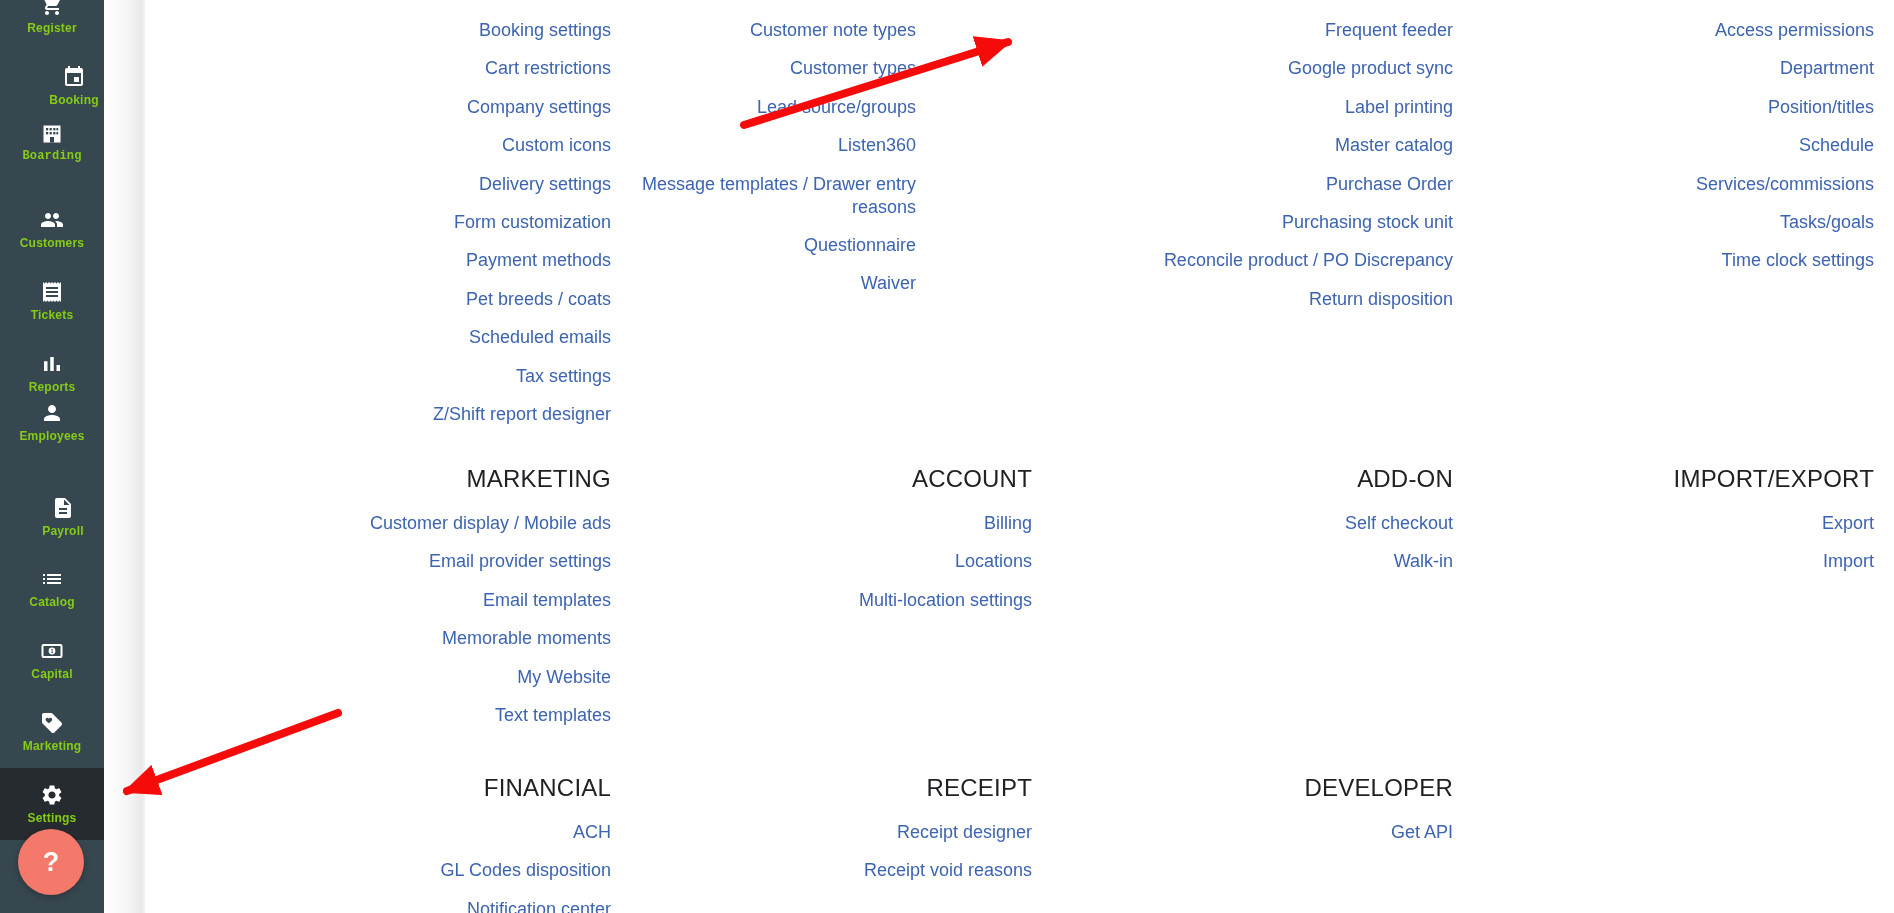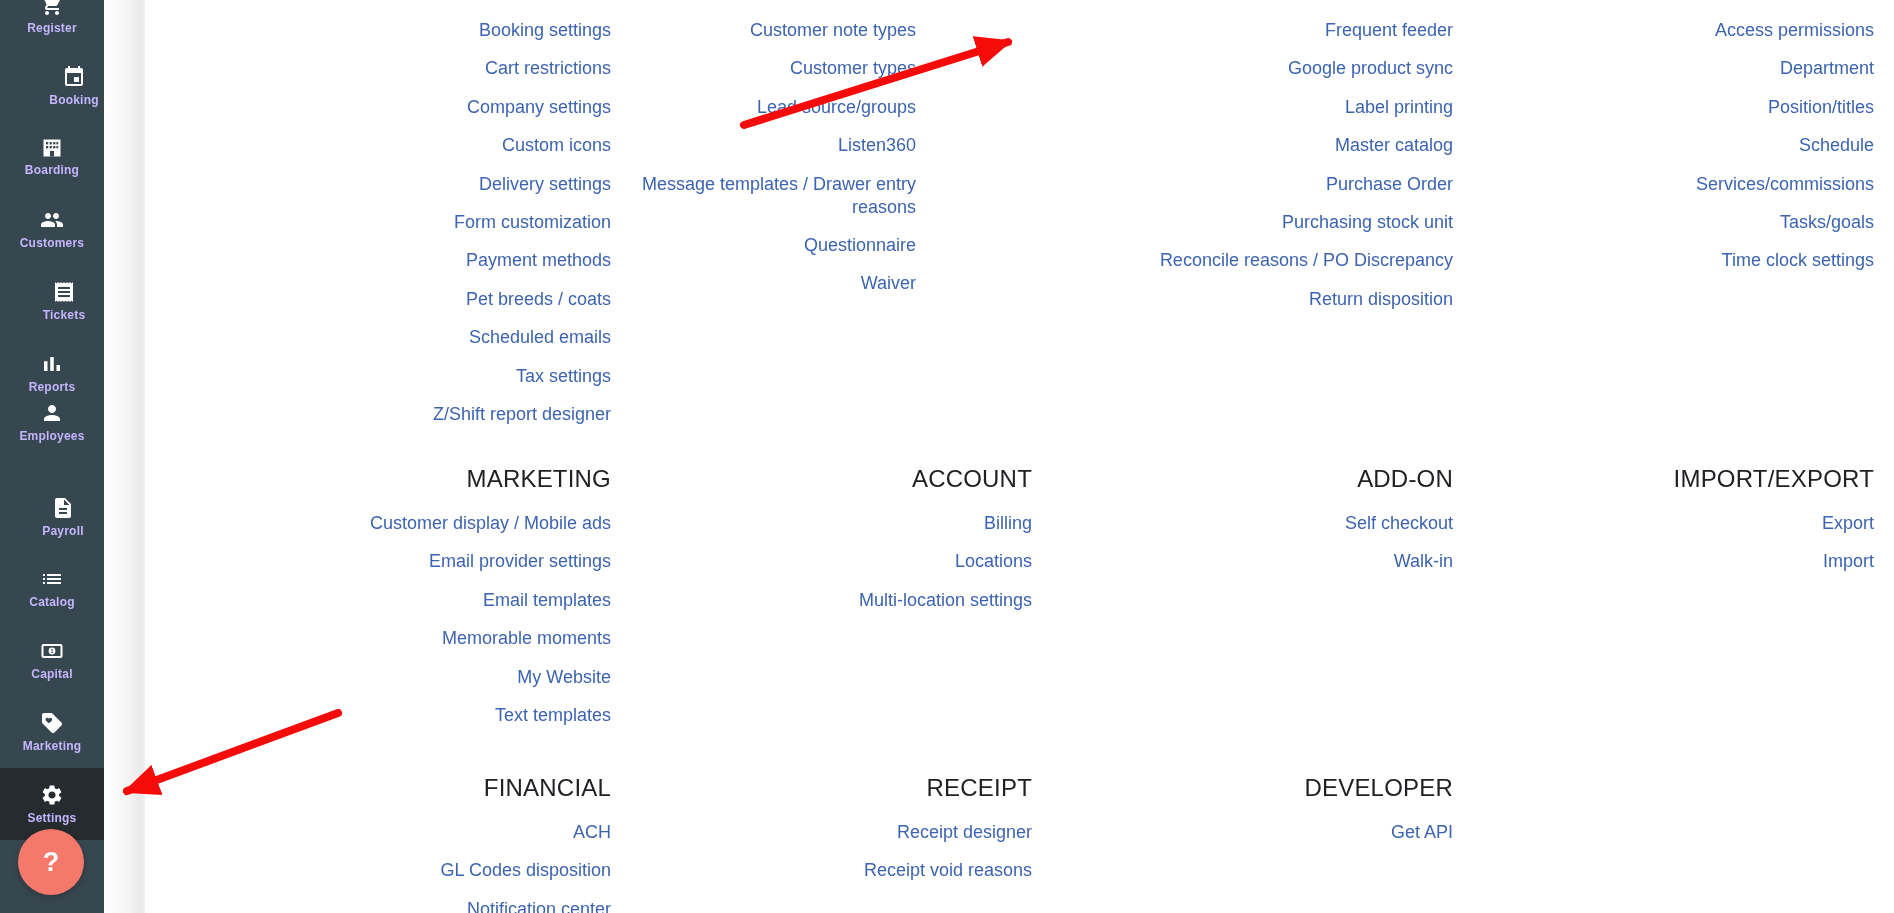--- a/index.html
+++ b/index.html
@@ -14,21 +14,21 @@
   html,body{background:#fff;}
   body{font-family:"Liberation Sans","DejaVu Sans",sans-serif;}
   .page{position:relative;width:1894px;height:913px;overflow:hidden;background:#fff;}
 
   
   .sidebar{position:absolute;left:0;top:0;width:104px;height:913px;background:var(--sidebar-bg);overflow:hidden;z-index:3;}
   .nav-item{position:absolute;left:0;width:104px;height:72px;display:flex;flex-direction:column;align-items:center;justify-content:center;gap:4px;cursor:pointer;}
   .nav-item.selected{background:var(--sidebar-selected-bg);}
   .nav-icon{width:24px;height:24px;display:block;}
   .nav-icon svg{width:24px;height:24px;display:block;}
-  .nav-label{color:#c4b5fd;font-size:12px;font-weight:700;line-height:14px;letter-spacing:.2px;white-space:nowrap;}
+  .nav-label{color:#84cc16;font-size:12px;font-weight:700;line-height:14px;letter-spacing:.2px;white-space:nowrap;}
   .help-btn{position:absolute;left:18px;top:829px;width:66px;height:66px;border-radius:50%;border:none;background:var(--help-bg);color:#fff;font-family:inherit;font-size:27px;font-weight:700;cursor:pointer;z-index:4;box-shadow:0 2px 6px rgba(0,0,0,.25);}
 
   
   .gutter{position:absolute;left:104px;top:0;width:41px;height:913px;background:linear-gradient(to right,#ffffff 0%,#f6f6f6 55%,#e9e9e9 92%,#f3f3f3 100%);z-index:1;}
 
   
   .menu{position:absolute;left:0;top:0;width:1894px;height:913px;z-index:2;text-align:right;}
   .menu-row{position:absolute;left:190px;display:grid;grid-template-columns:repeat(4,421px);}
   .menu-row.row-0{top:19px;}
   .menu-row.row-1{top:465px;}
@@ -58,21 +58,21 @@
           <span class="nav-label">Register</span>
         </div>
         <div class="nav-item" style="top: 49.8px; padding-left: 44px;">
           <span class="nav-icon">
             <svg viewBox="0 0 24 24" fill="#fff">
               <path d="M17 12h-5v5h5v-5zM16 1v2H8V1H6v2H5c-1.11 0-1.99.9-2 2v14c0 1.1.89 2 2 2h14c1.1 0 2-.9 2-2V5c0-1.1-.9-2-2-2h-1V1h-2zm3 18H5V8h14v11z"></path>
             </svg>
           </span>
           <span class="nav-label">Booking</span>
         </div>
-        <div class="nav-item" style="top: 120px;">
+        <div class="nav-item" style="top: 106px; font-family: Liberation Mono, monospace;">
           <span class="nav-icon">
             <svg viewBox="0 0 24 24">
               <rect x="3.5" y="4.5" width="17" height="17" fill="#fff"></rect>
               <g fill="#37474F">
                 <rect x="6" y="7" width="2.2" height="2.4"></rect>
                 <rect x="9.6" y="7" width="2.2" height="2.4"></rect>
                 <rect x="13.2" y="7" width="2.2" height="2.4"></rect>
                 <rect x="16.4" y="7" width="1.8" height="2.4"></rect>
                 <rect x="6" y="11" width="2.2" height="2.4"></rect>
                 <rect x="9.6" y="11" width="2.2" height="2.4"></rect>
@@ -85,21 +85,21 @@
           <span class="nav-label">Boarding</span>
         </div>
         <div class="nav-item" style="top: 193.4px;">
           <span class="nav-icon">
             <svg viewBox="0 0 24 24" fill="#fff">
               <path d="M16 11c1.66 0 2.99-1.34 2.99-3S17.66 5 16 5c-1.66 0-3 1.34-3 3s1.34 3 3 3zm-8 0c1.66 0 2.99-1.34 2.99-3S9.66 5 8 5C6.34 5 5 6.34 5 8s1.34 3 3 3zm0 2c-2.33 0-7 1.17-7 3.5V19h14v-2.5c0-2.33-4.67-3.5-7-3.5zm8 0c-.29 0-.62.02-.97.05 1.16.84 1.97 1.97 1.97 3.45V19h6v-2.5c0-2.33-4.67-3.5-7-3.5z"></path>
             </svg>
           </span>
           <span class="nav-label">Customers</span>
         </div>
-        <div class="nav-item" style="top: 265.2px; margin-left: 12px;">
+        <div class="nav-item" style="top: 265.2px;">
           <span class="nav-icon">
             <svg viewBox="0 0 24 24" fill="#fff">
               <path d="M18 17H6v-2h12v2zm0-4H6v-2h12v2zm0-4H6V7h12v2zM3 22l1.5-1.5L6 22l1.5-1.5L9 22l1.5-1.5L12 22l1.5-1.5L15 22l1.5-1.5L18 22l1.5-1.5L21 22V2l-1.5 1.5L18 2l-1.5 1.5L15 2l-1.5 1.5L12 2l-1.5 1.5L9 2 7.5 3.5 6 2 4.5 3.5 3 2v20z"></path>
             </svg>
           </span>
           <span class="nav-label">Tickets</span>
         </div>
         <div class="nav-item" style="top: 337px; text-align: right;">
           <span class="nav-icon">
             <svg viewBox="0 0 24 24" fill="#fff">
@@ -194,21 +194,21 @@
           </ul>
         </section>
         <section class="menu-section sec-2">
           <ul>
             <li><a href="#">Frequent feeder</a></li>
             <li><a href="#">Google product sync</a></li>
             <li><a href="#">Label printing</a></li>
             <li><a href="#">Master catalog</a></li>
             <li><a href="#">Purchase Order</a></li>
             <li><a href="#">Purchasing stock unit</a></li>
-            <li><a href="#">Reconcile reasons / PO Discrepancy</a></li>
+            <li><a href="#">Reconcile product / PO Discrepancy</a></li>
             <li><a href="#">Return disposition</a></li>
           </ul>
         </section>
         <section class="menu-section sec-3">
           <ul>
             <li><a href="#">Access permissions</a></li>
             <li><a href="#">Department</a></li>
             <li><a href="#">Position/titles</a></li>
             <li><a href="#">Schedule</a></li>
             <li><a href="#">Services/commissions</a></li>

